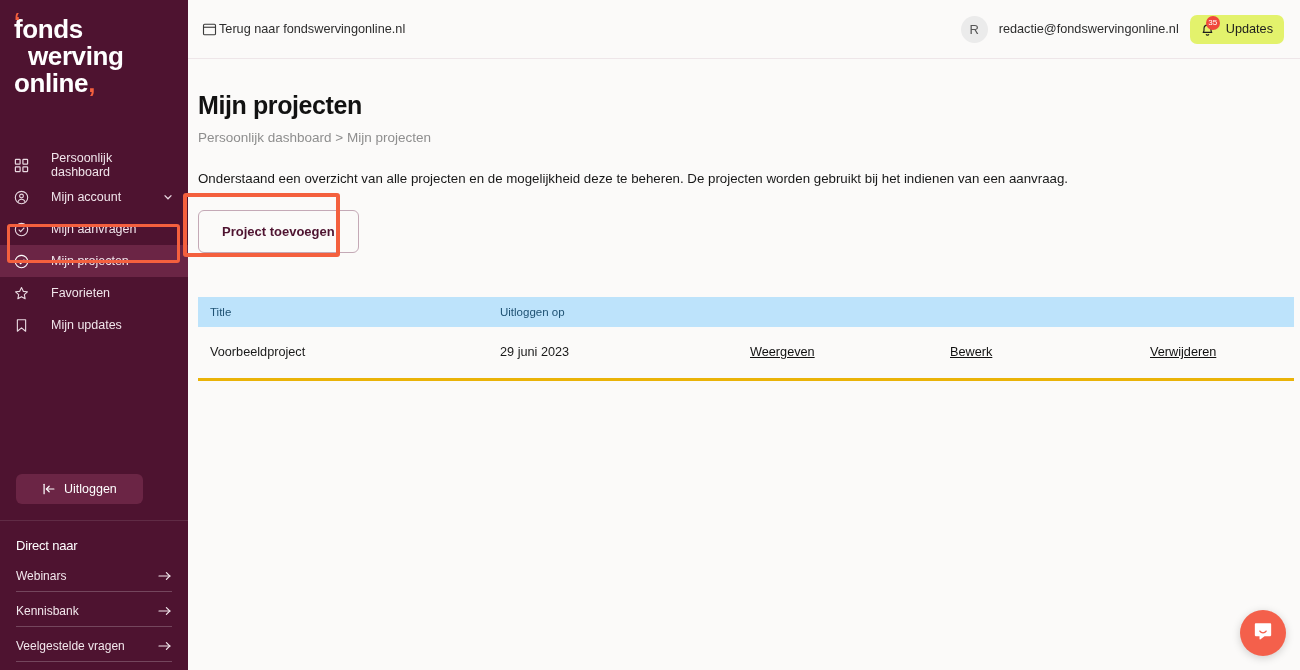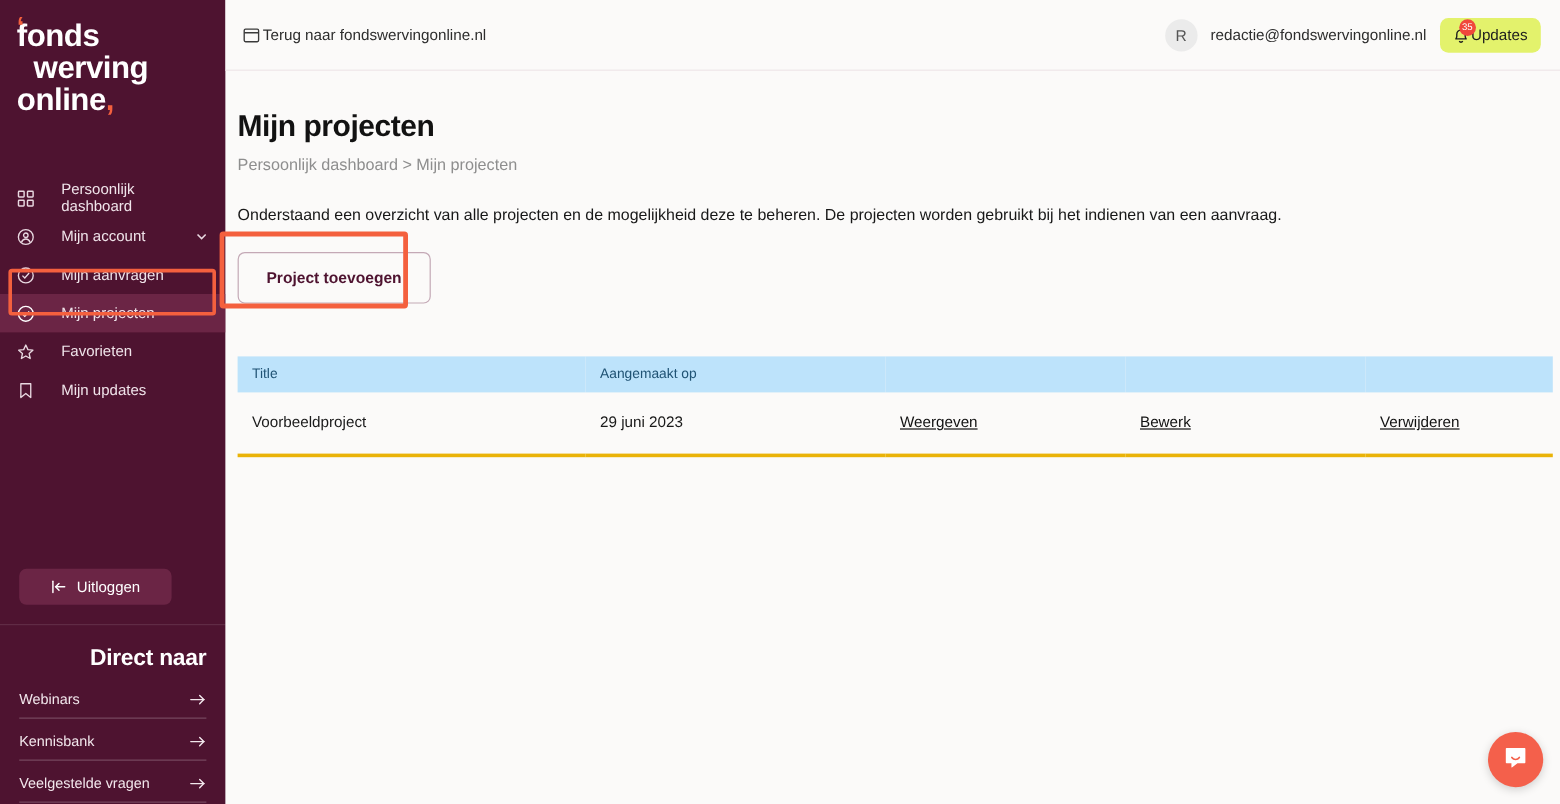--- a/index.html
+++ b/index.html
@@ -72,22 +72,22 @@
   }
   .logout-btn .ico { width: 14px; height: 14px; display:block;}
 
   .divider-h {
     position: absolute; left: 0; top: 520px;
     width: 188px; height: 1px; background: rgba(255,255,255,0.10);
   }
 
   .direct { position: absolute; left: 16px; top: 538px; width: 156px; }
   .direct-title {
-    font-size: 19px; font-weight: 700; color: #fff;
-    letter-spacing: -0.2px; margin-bottom: 16px; text-align: right;
+    font-size: 13px; font-weight: 400; color: #fff;
+    letter-spacing: -0.2px; margin-bottom: 16px;
   }
   .direct-link {
     display: flex; align-items: center;
     color: #f2e7ec; font-size: 12px;
     padding-bottom: 8px; margin-bottom: 12px;
     border-bottom: 1px solid rgba(255,255,255,0.22);
     cursor: pointer; text-decoration: none;
   }
   .direct-link .arrow { margin-left: auto; width: 14px; height: 12px; }
 
@@ -109,21 +109,21 @@
 
   .topbar-right { margin-left: auto; display: flex; align-items: center; gap: 11px; }
   .avatar {
     width: 27px; height: 27px; border-radius: 50%;
     background: #ebebeb; color: #555;
     display: flex; align-items: center; justify-content: center;
     font-size: 13px; font-weight: 400;
   }
   .user-email { font-size: 12.7px; color: #2d2d2d; }
   .updates-btn {
-    display: flex; align-items: center; gap: 0;
+    display: flex; align-items: center; gap: 10px;
     background: #e3f26c; border: none; border-radius: 7px;
     padding: 6px 11px 6px 9px;
     font-size: 12.7px; color: #1d1d1d; font-family: inherit;
     cursor: pointer; position: relative;
   }
   .bell-wrap { position: relative; width: 17px; height: 17px; }
   .bell-wrap svg { display:block; }
   .badge {
     position: absolute; left: 7px; top: -5px;
     background: #f0483c; color: #fff;
@@ -358,21 +358,21 @@
 
       <div class="add-btn-wrap">
         <button class="add-btn">Project toevoegen</button>
         <div class="add-btn-highlight"></div>
       </div>
 
       <table class="projects">
         <thead>
           <tr>
             <th class="col-title">Title</th>
-            <th class="col-date">Aangemaakt op</th>
+            <th class="col-date">Uitloggen op</th>
             <th class="col-act"></th>
             <th class="col-act"></th>
             <th></th>
           </tr>
         </thead>
         <tbody>
           <tr>
             <td>Voorbeeldproject</td>
             <td>29 juni 2023</td>
             <td>

